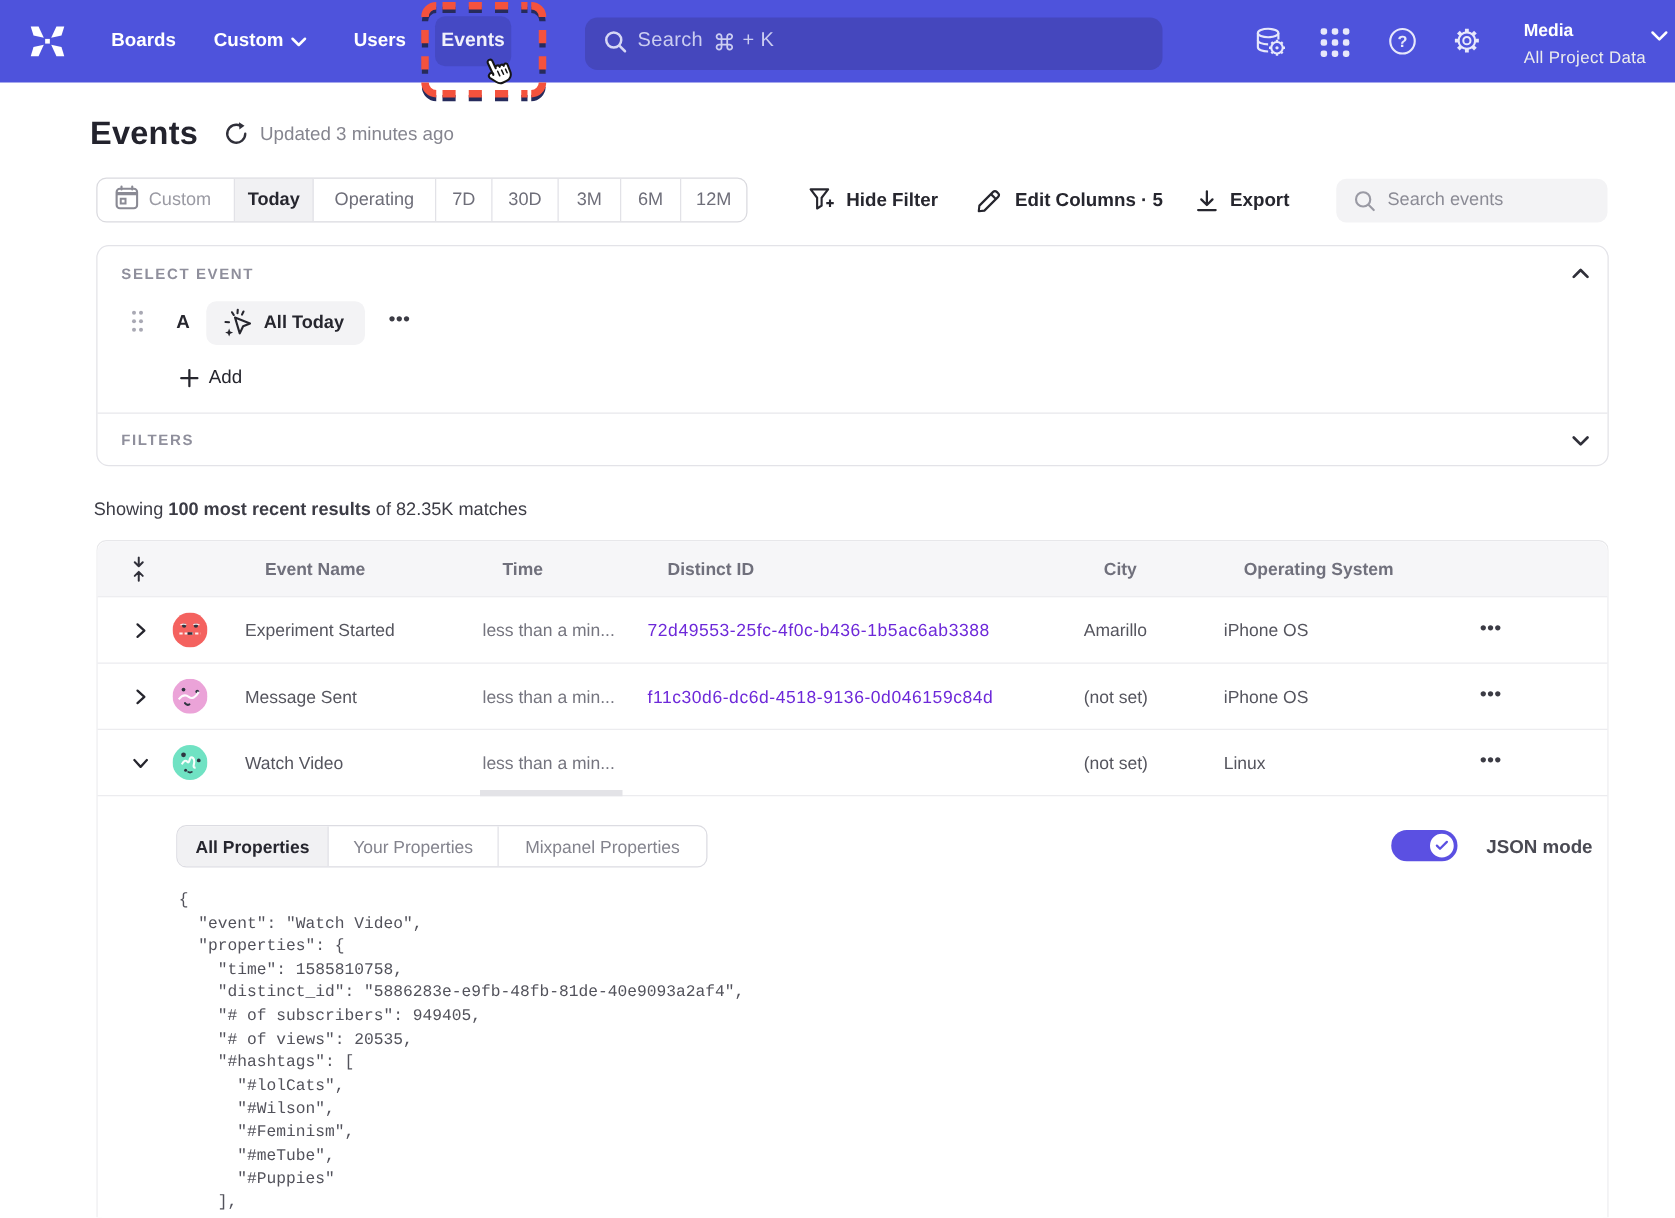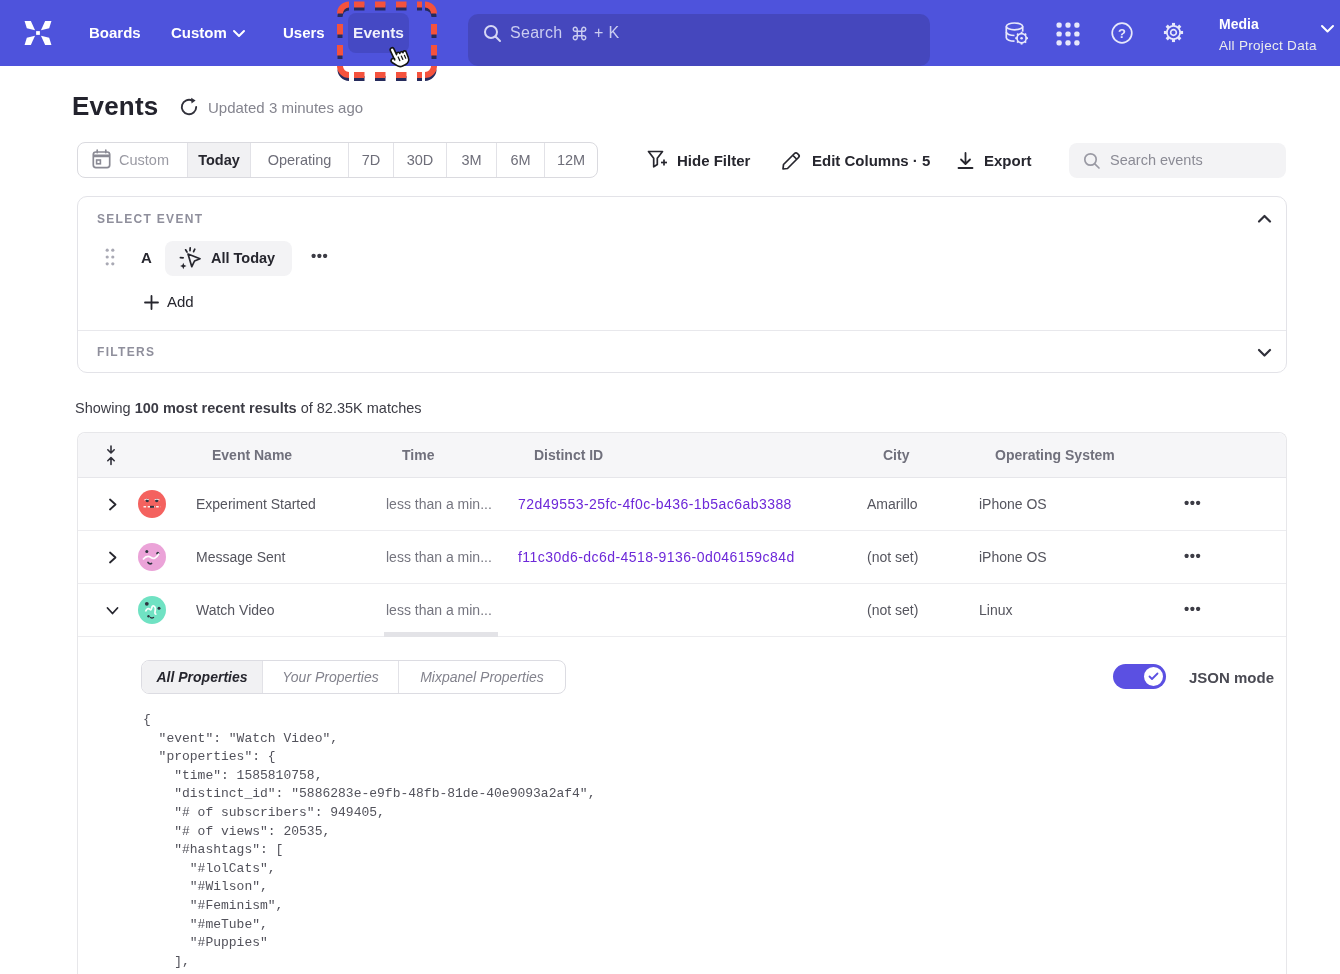--- a/index.html
+++ b/index.html
@@ -7,21 +7,21 @@
     font-family:"Liberation Sans", sans-serif; }
   .abs { position:absolute; }
 
   
   #nav { position:absolute; left:0; top:0; width:1340px; height:66px; background:#4e53dc; }
   .navlink { position:absolute; top:0; height:66px; line-height:66px; color:#fff;
     font-size:15px; font-weight:600; }
   #evpill { position:absolute; left:348px; top:13px; width:61px; height:40px;
     background:#4549c4; border-radius:8px; color:#f0f0fb; font-size:15.5px; font-weight:600;
     text-align:center; line-height:40px; }
-  #navsearch { position:absolute; left:468px; top:14px; width:462px; height:52px;
+  #navsearch { position:absolute; left:468px; top:14px; width:462px; height:42px;
     background:#4547bd; border-radius:10px; }
   #navsearch .stext { position:absolute; left:42px; top:0; line-height:38px;
     color:#cbcdf1; font-size:16px; letter-spacing:.3px; }
   .nicon { position:absolute; top:0; }
 
   
   h1 { position:absolute; left:72px; top:91px; font-size:26px; font-weight:700; color:#23232d; letter-spacing:.2px;}
   #updated { position:absolute; left:208px; top:99px; font-size:15px; color:#85858f; }
 
   
@@ -59,21 +59,21 @@
   .cell.l { color:#6d28d9; letter-spacing:.45px; }
   .dots { position:absolute; left:1106px; top:0; line-height:50px; font-size:15px;
     font-weight:700; color:#3c3c45; letter-spacing:.5px; }
   .chev { position:absolute; left:28px; top:20px; }
   .face { position:absolute; left:60px; top:12px; }
 
   
   #tabs { position:absolute; left:63px; top:227px; height:34px; display:flex;
     border:1px solid #dcdce2; border-radius:8px; overflow:hidden; background:#fff; }
   #tabs .tb { height:32px; line-height:32px; text-align:center; font-size:14px; color:#83838d;
-    border-right:1px solid #e2e2e7;font-style:italic; }
+    border-right:1px solid #e2e2e7; }
   #tabs .tb:last-child { border-right:none; }
   #tabs .on { background:#f1f1f3; color:#26262e; font-weight:700; }
   #toggle { position:absolute; left:1035px; top:231px; width:53px; height:25px;
     background:#5b50e2; border-radius:13px; }
   #knob { position:absolute; right:1px; top:1px; width:23px; height:23px; background:#fff;
     border:2px solid #5b50e2; border-radius:50%; }
   #jsonmode { position:absolute; left:1111px; top:236px; font-size:15px; font-weight:600; color:#4a4a53; }
   #json { position:absolute; left:65px; top:278px; font-family:"Liberation Mono", monospace;
     font-size:13px; line-height:18.6px; color:#52525b; }
 </style>

